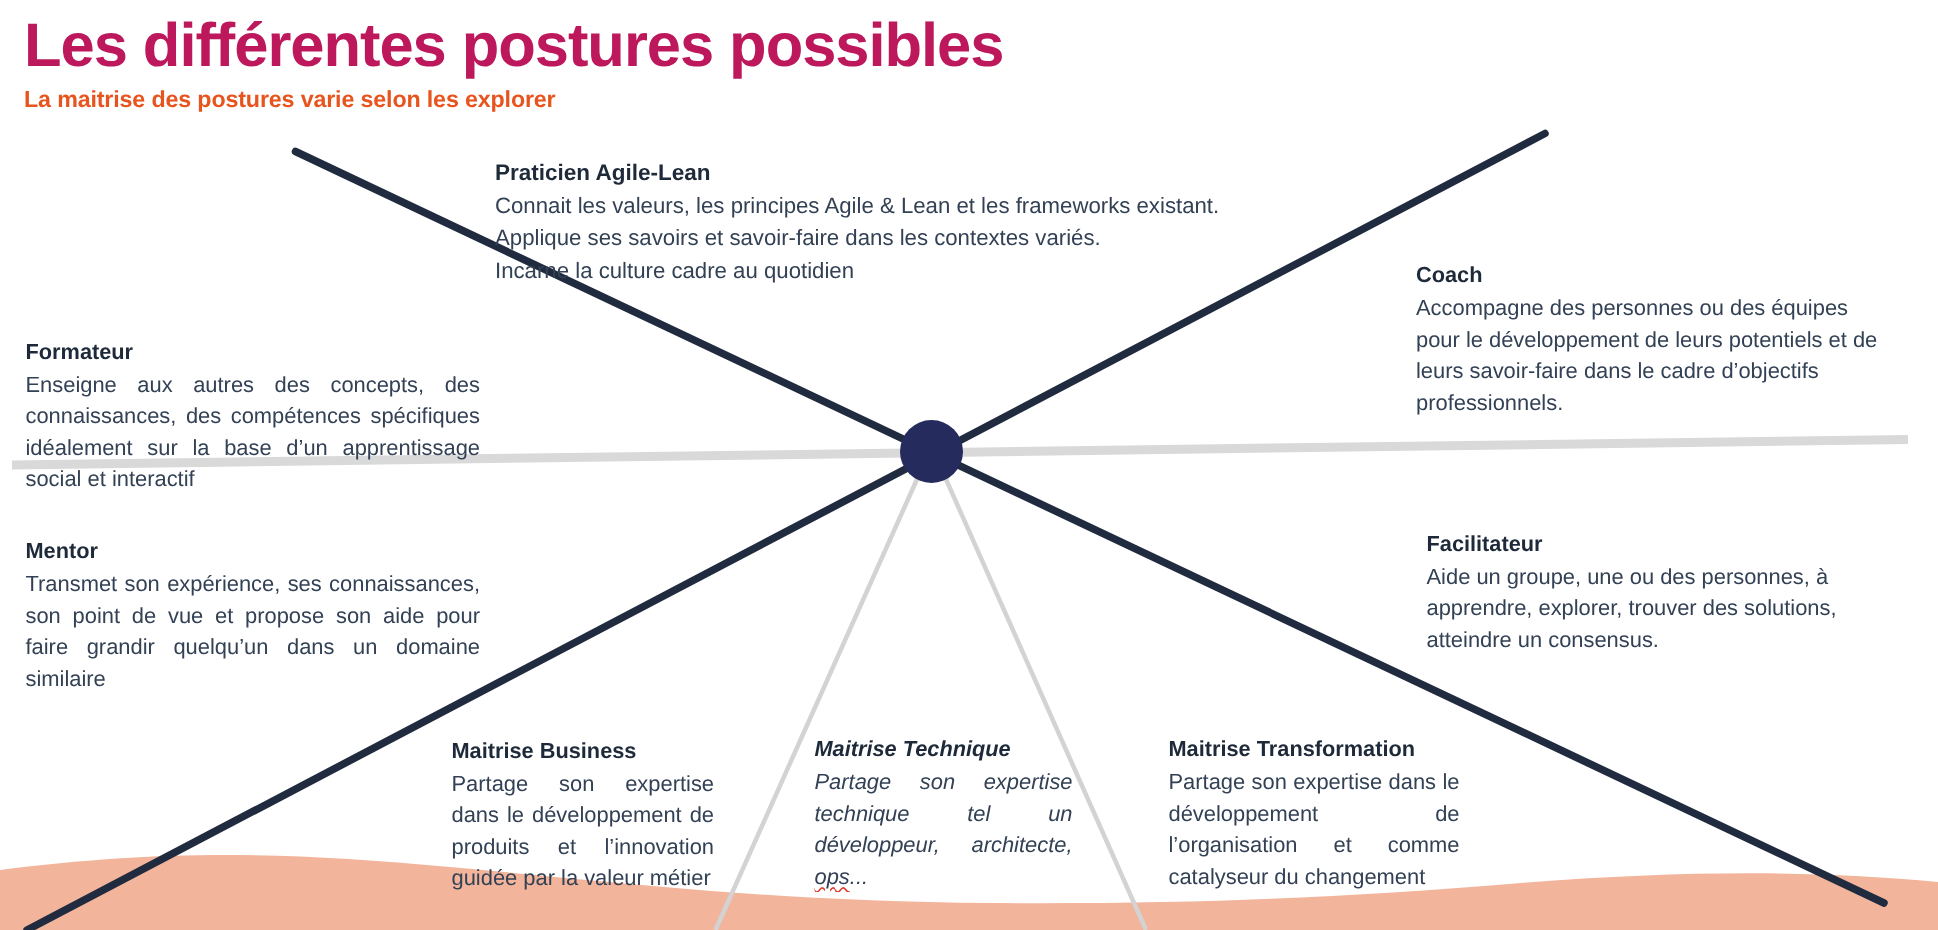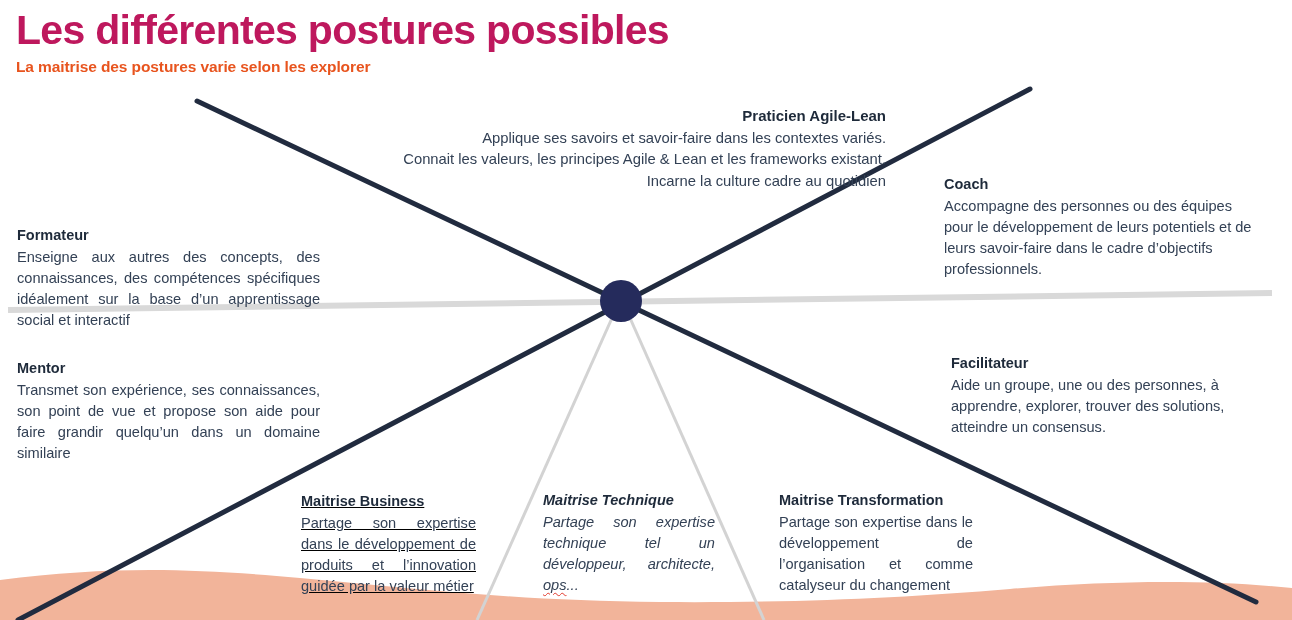--- a/index.html
+++ b/index.html
@@ -61,34 +61,34 @@
     color: #1E2A3A;
     line-height: 1.45;
     margin-bottom: 1px;
   }
   .block .bb {
     font-size: 14.6px;
     color: #334155;
     line-height: 1.43;
   }
   .just { text-align: justify; text-align-last: left; }
-  .ctr  { text-align: right; }
+  .ctr  { text-align: left; }
 
   
   #blk-praticien { left: 330px; top: 105px; width: 556px; }
   #blk-praticien .bt { font-size: 15px; }
   #blk-praticien .bb { font-size: 14.8px; line-height: 1.45; }
 
   #blk-formateur  { left: 17px;  top: 189px; width: 303px; margin-top: 36px; }
   #blk-mentor     { left: 17px;  top: 358px; width: 303px; }
 
   #blk-coach      { left: 944px; top: 174px; width: 308px; }
   #blk-facilitateur { left: 951px; top: 353px; width: 305px; }
 
-  #blk-business   { left: 301px; top: 491px; width: 175px; text-decoration: underline; }
+  #blk-business   { left: 301px; top: 491px; width: 175px; }
   #blk-technique  { left: 543px; top: 490px; width: 172px; font-style: italic; }
   #blk-transfo    { left: 779px; top: 490px; width: 194px; }
 
   .spell {
     text-decoration: underline wavy #e23b2e;
     text-decoration-thickness: 1px;
     text-underline-offset: 2px;
   }
 </style>
 </head>
@@ -114,22 +114,22 @@
     <circle cx="621" cy="301" r="21" fill="#252B5C"></circle>
   </svg>
 
   <div class="header">
     <div class="title">Les différentes postures possibles</div>
     <div class="subtitle">La maitrise des postures varie selon les explorer</div>
   </div>
 
   <div class="block ctr" id="blk-praticien">
     <div class="bt">Praticien Agile-Lean</div>
+    <div class="bb">Connait les valeurs, les principes Agile &amp; Lean et les frameworks existant.</div>
     <div class="bb">Applique ses savoirs et savoir-faire dans les contextes variés.</div>
-    <div class="bb">Connait les valeurs, les principes Agile &amp; Lean et les frameworks existant.</div>
     <div class="bb">Incarne la culture cadre au quotidien</div>
   </div>
 
   <div class="block" id="blk-formateur">
     <div class="bt">Formateur</div>
     <div class="bb just">Enseigne aux autres des concepts, des connaissances, des compétences spécifiques idéalement sur la base d’un apprentissage social et interactif</div>
   </div>
 
   <div class="block" id="blk-coach">
     <div class="bt">Coach</div>

